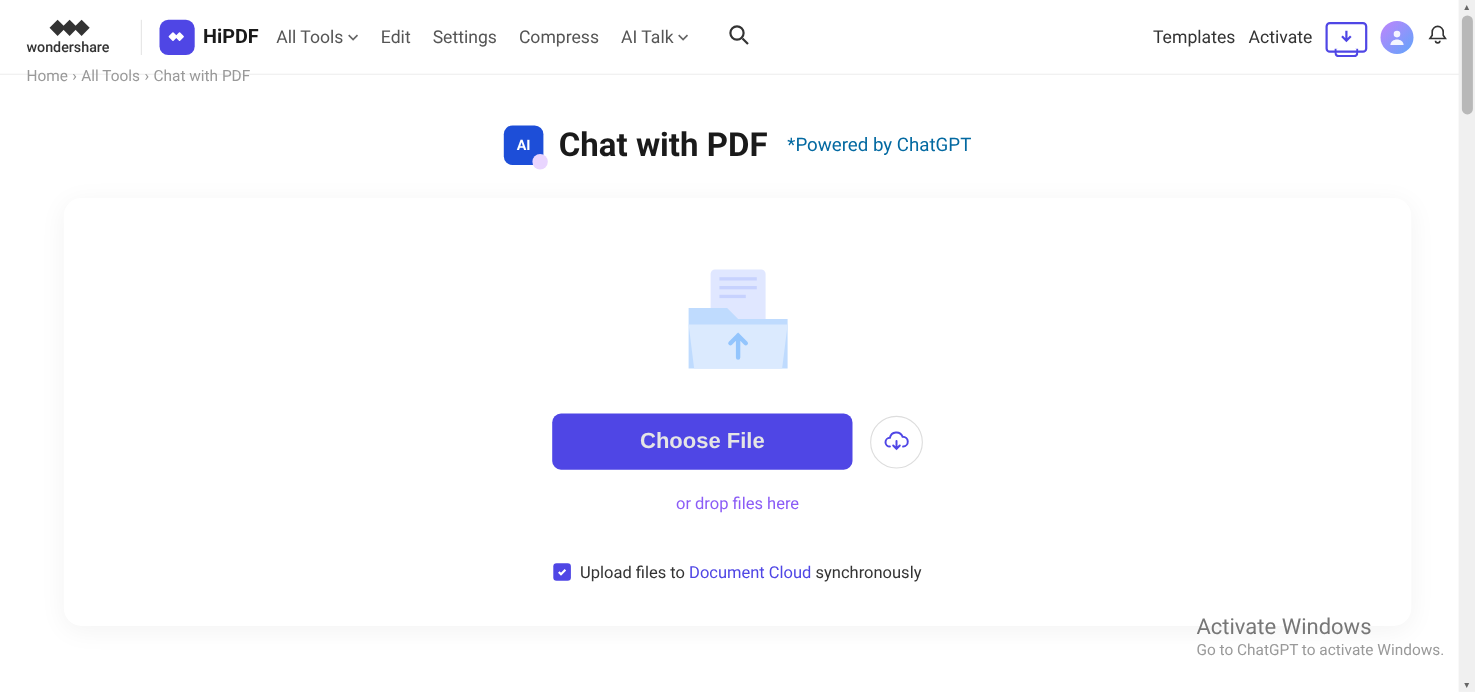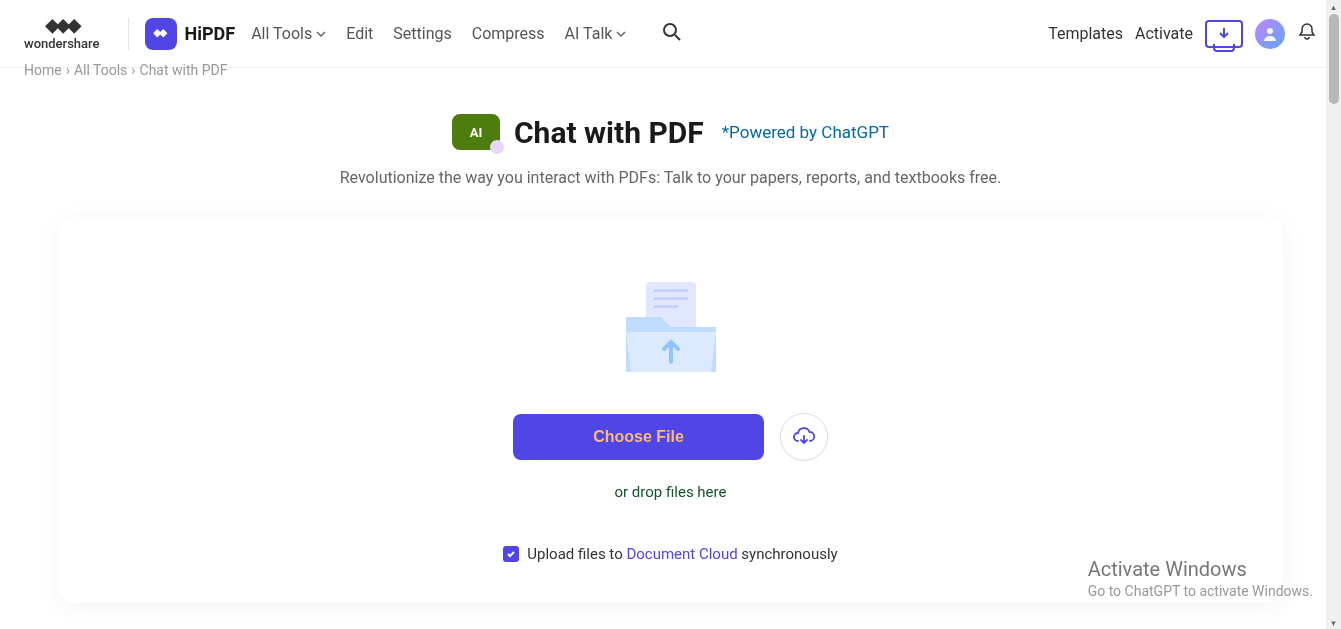--- a/index.html
+++ b/index.html
@@ -21,31 +21,31 @@
 .right-nav { display: flex; align-items: center; gap: 12px; }
 .right-link { font-size: 16px; color: #333; cursor: pointer; }
 .download-btn { width: 38px; height: 28px; border: 2px solid #4f46e5; border-radius: 4px; display: flex; align-items: center; justify-content: center; cursor: pointer; position: relative; }
 .download-btn:after { content: ''; position: absolute; bottom: -6px; left: 6px; right: 6px; height: 6px; border: 2px solid #4f46e5; border-top: none; border-radius: 0 0 4px 4px; }
 .avatar { width: 30px; height: 30px; border-radius: 50%; background: linear-gradient(135deg, #c084fc, #60a5fa); display: flex; align-items: center; justify-content: center; cursor: pointer; }
 .bell { cursor: pointer; }
 .breadcrumb { padding: 0 24px; margin-top: -6px; color: #999; font-size: 14px; display: flex; gap: 4px; overflow: hidden; }
 .breadcrumb span { white-space: nowrap; text-align: center; }
 .hero { text-align: center; margin-top: 36px; }
 .hero-title-row { display: flex; align-items: center; justify-content: center; gap: 14px; }
-.ai-badge { width: 48px; height: 36px; background: #4d7c0f; border-radius: 8px; display: flex; align-items: center; justify-content: center; color: #fff; font-size: 13px; font-weight: 700; position: relative; }
+.ai-badge { width: 36px; height: 36px; background: #1d4ed8; border-radius: 8px; display: flex; align-items: center; justify-content: center; color: #fff; font-size: 13px; font-weight: 700; position: relative; }
 .ai-badge:after { content:''; position:absolute; right:-4px; bottom:-4px; width:14px; height:14px; background:#e9d5ff; border-radius:50%; }
 .hero-title { font-size: 30px; font-weight: 700; color: #1a1a1a; }
 .hero-sub { font-size: 17px; color: #0369a1; margin-left: 4px; }
 .hero-desc { margin-top: 18px; font-size: 16px; color: #666; }
 .card { margin: 30px 58px 0 58px; background: #fff; border-radius: 16px; box-shadow: 0 4px 24px rgba(0,0,0,0.05); padding: 60px 40px 40px 40px; text-align: center; }
 .folder-icon { width: 110px; height: 100px; margin: 0 auto 36px auto; position: relative; }
 .choose-row { display: flex; align-items: center; justify-content: center; gap: 16px; }
-.choose-btn { background: #4f46e5; color: #fdba74; font-size: 16px; font-weight: 600; padding: 14px 80px; border-radius: 8px; border: none; cursor: pointer; }
+.choose-btn { background: #4f46e5; color: #e5e5e5; font-size: 20px; font-weight: 600; padding: 14px 80px; border-radius: 8px; border: none; cursor: pointer; }
 .cloud-btn { width: 48px; height: 48px; border: 1px solid #ddd; border-radius: 50%; display: flex; align-items: center; justify-content: center; cursor: pointer; }
-.drop-text { margin-top: 22px; color: #14532d; font-size: 15px; }
+.drop-text { margin-top: 22px; color: #8b5cf6; font-size: 15px; }
 .sync-row { margin-top: 44px; display: flex; align-items: center; justify-content: center; gap: 8px; font-size: 15px; color: #333; }
 .checkbox { width: 16px; height: 16px; background: #4f46e5; border-radius: 3px; display: flex; align-items: center; justify-content: center; cursor: pointer; }
 .link { color: #4f46e5; }
 .activate { position: absolute; right: 28px; bottom: 30px; text-align: left; color: #888; }
 .activate-title { font-size: 20px; color: #777; }
 .activate-sub { font-size: 14px; color: #999; margin-top: 2px; }
 .scrollbar { position: absolute; right: 0; top: 0; width: 15px; height: 100%; background: #f0f0f0; }
 .scroll-thumb { position: absolute; right: 2px; top: 14px; width: 10px; height: 90px; background: #b8b8b8; border-radius: 5px; }
 .scroll-arrow { position: absolute; right: 1px; width: 13px; height: 13px; display: flex; align-items: center; justify-content: center; font-size: 9px; color: #666; cursor: pointer; }
 .scroll-arrow.up { top: 0; }
@@ -128,21 +128,20 @@
   <span>›</span>
   <span>Chat with PDF</span>
 </div>
 
 <div class="hero">
   <div class="hero-title-row">
     <span class="ai-badge">AI</span>
     <span class="hero-title">Chat with PDF</span>
     <span class="hero-sub">*Powered by ChatGPT</span>
   </div>
-  <div class="hero-desc">Revolutionize the way you interact with PDFs: Talk to your papers, reports, and textbooks free.</div>
 </div>
 
 <div class="card">
   <div class="folder-icon">
     <svg viewBox="0 0 110 100" width="110" height="100">
       <rect x="30" y="5" width="50" height="60" rx="4" fill="#e0e7ff"></rect>
       <rect x="38" y="12" width="34" height="3" fill="#c7d2fe"></rect>
       <rect x="38" y="20" width="34" height="3" fill="#c7d2fe"></rect>
       <rect x="38" y="28" width="24" height="3" fill="#c7d2fe"></rect>
       <path d="M10 40 L10 95 L100 95 L100 50 L55 50 L45 40 Z" fill="#bfdbfe"></path>

